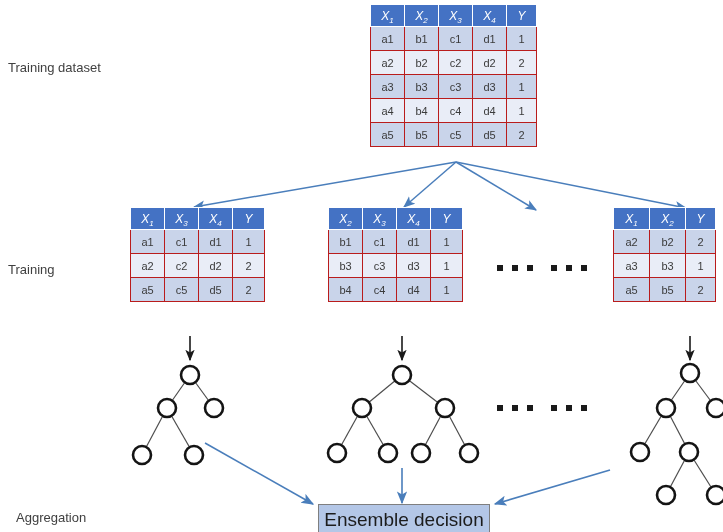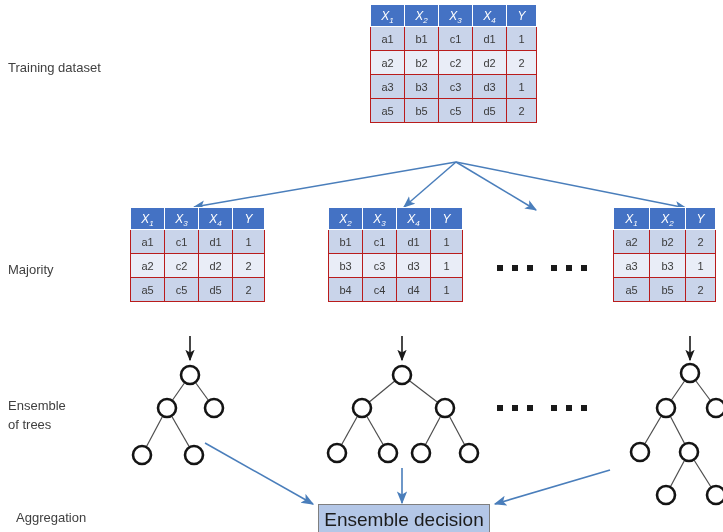--- a/index.html
+++ b/index.html
@@ -115,23 +115,21 @@
     </g>
 
     <g stroke="#4A7EBB" stroke-width="1.6" fill="none" marker-end="url(#ah-blue)">
       <line x1="205" y1="443" x2="313" y2="504"></line>
       <line x1="402" y1="468" x2="402" y2="503"></line>
       <line x1="610" y1="470" x2="495" y2="504"></line>
     </g>
   </svg>
 
   <div class="row-label" style="left:8px;top:58px;">Training dataset</div>
-  <div class="row-label" style="left:8px;top:260px;">Majority</div>
-  <div class="row-label" style="left:8px;top:396px;">Ensemble
-of trees</div>
+  <div class="row-label" style="left:8px;top:260px;">Training</div>
   <div class="row-label" style="left:16px;top:508px;">Aggregation</div>
 
   <table class="tbl" id="training-table" style="left:370px;top:4px;width:166px;">
     <colgroup>
         <col style="width:34px">
         <col style="width:34px">
         <col style="width:34px">
         <col style="width:34px">
         <col style="width:30px">
       </colgroup>
@@ -157,20 +155,27 @@
           <td>b2</td>
           <td>c2</td>
           <td>d2</td>
           <td>2</td>
         </tr>
         <tr class="odd">
           <td>a3</td>
           <td>b3</td>
           <td>c3</td>
           <td>d3</td>
+          <td>1</td>
+        </tr>
+        <tr class="even">
+          <td>a4</td>
+          <td>b4</td>
+          <td>c4</td>
+          <td>d4</td>
           <td>1</td>
         </tr>
         <tr class="odd">
           <td>a5</td>
           <td>b5</td>
           <td>c5</td>
           <td>d5</td>
           <td>2</td>
         </tr>
       </tbody>

